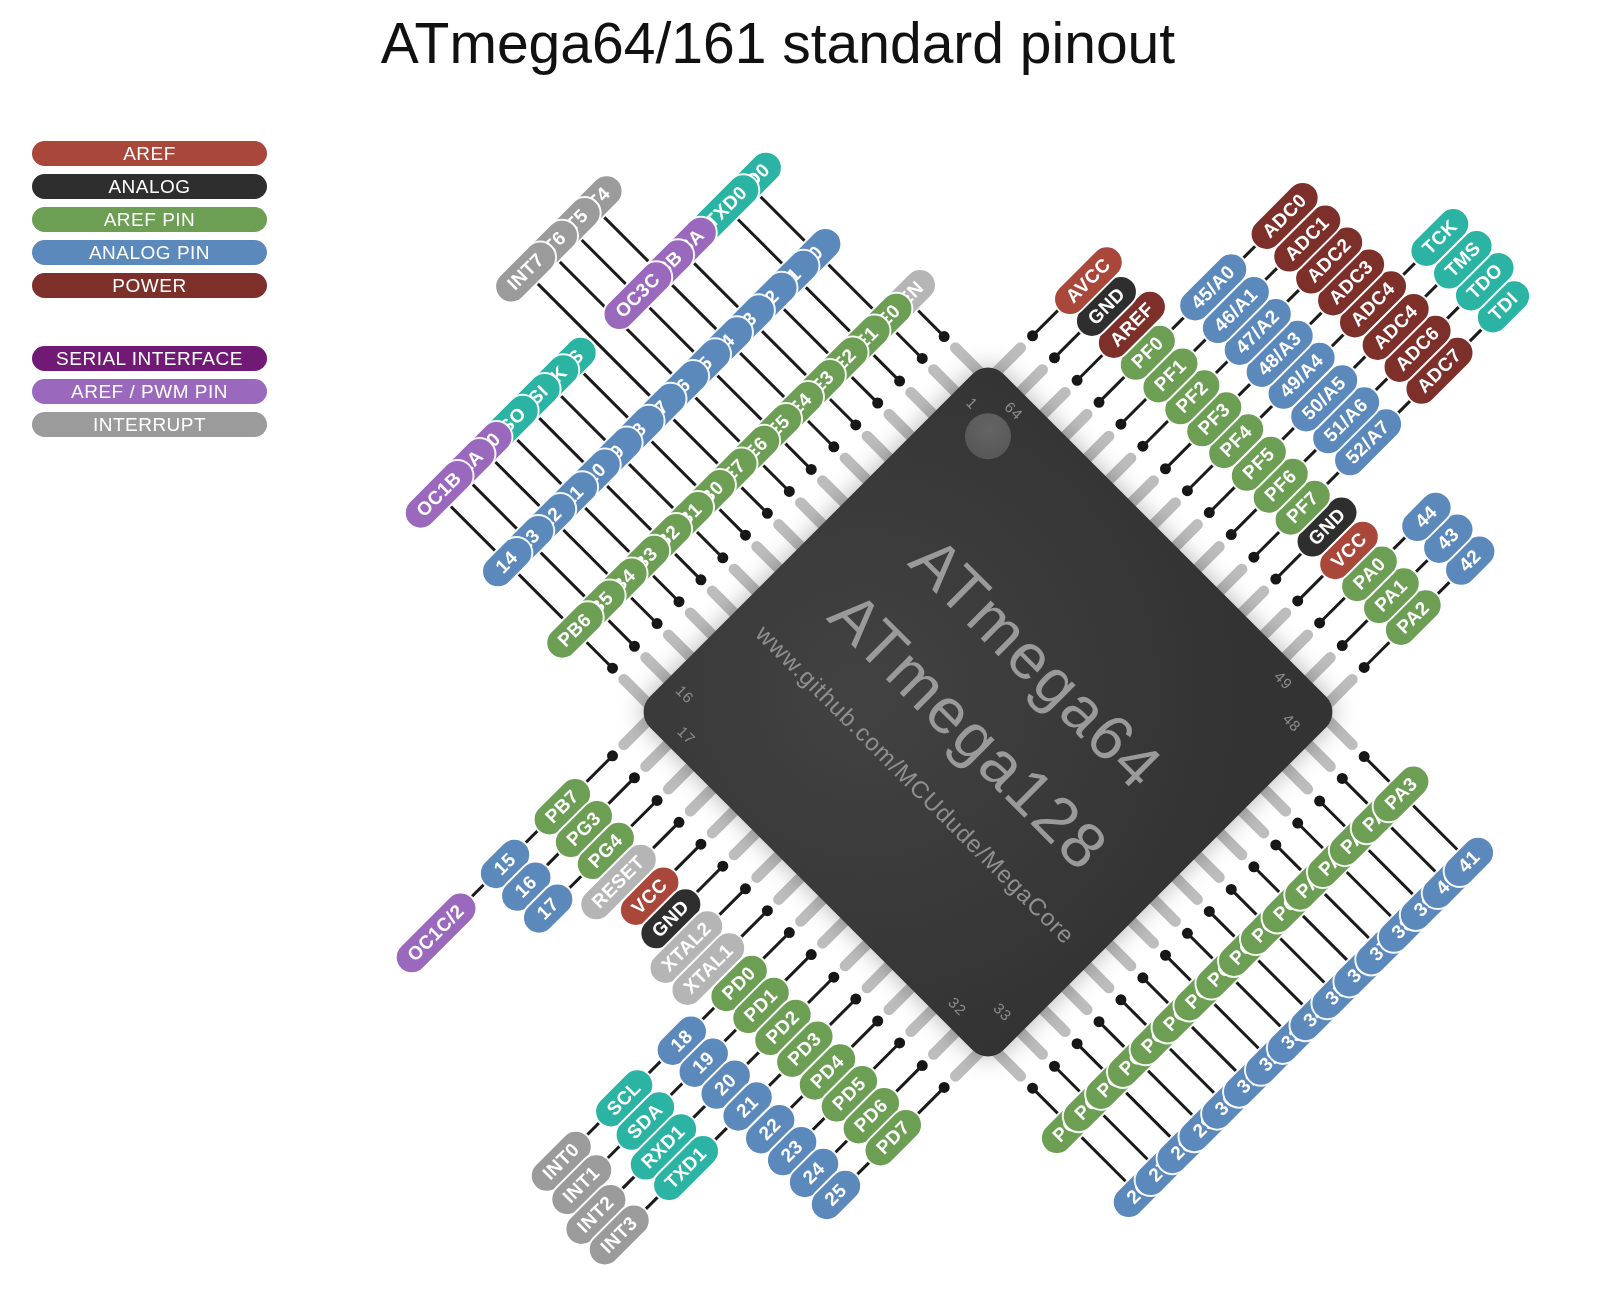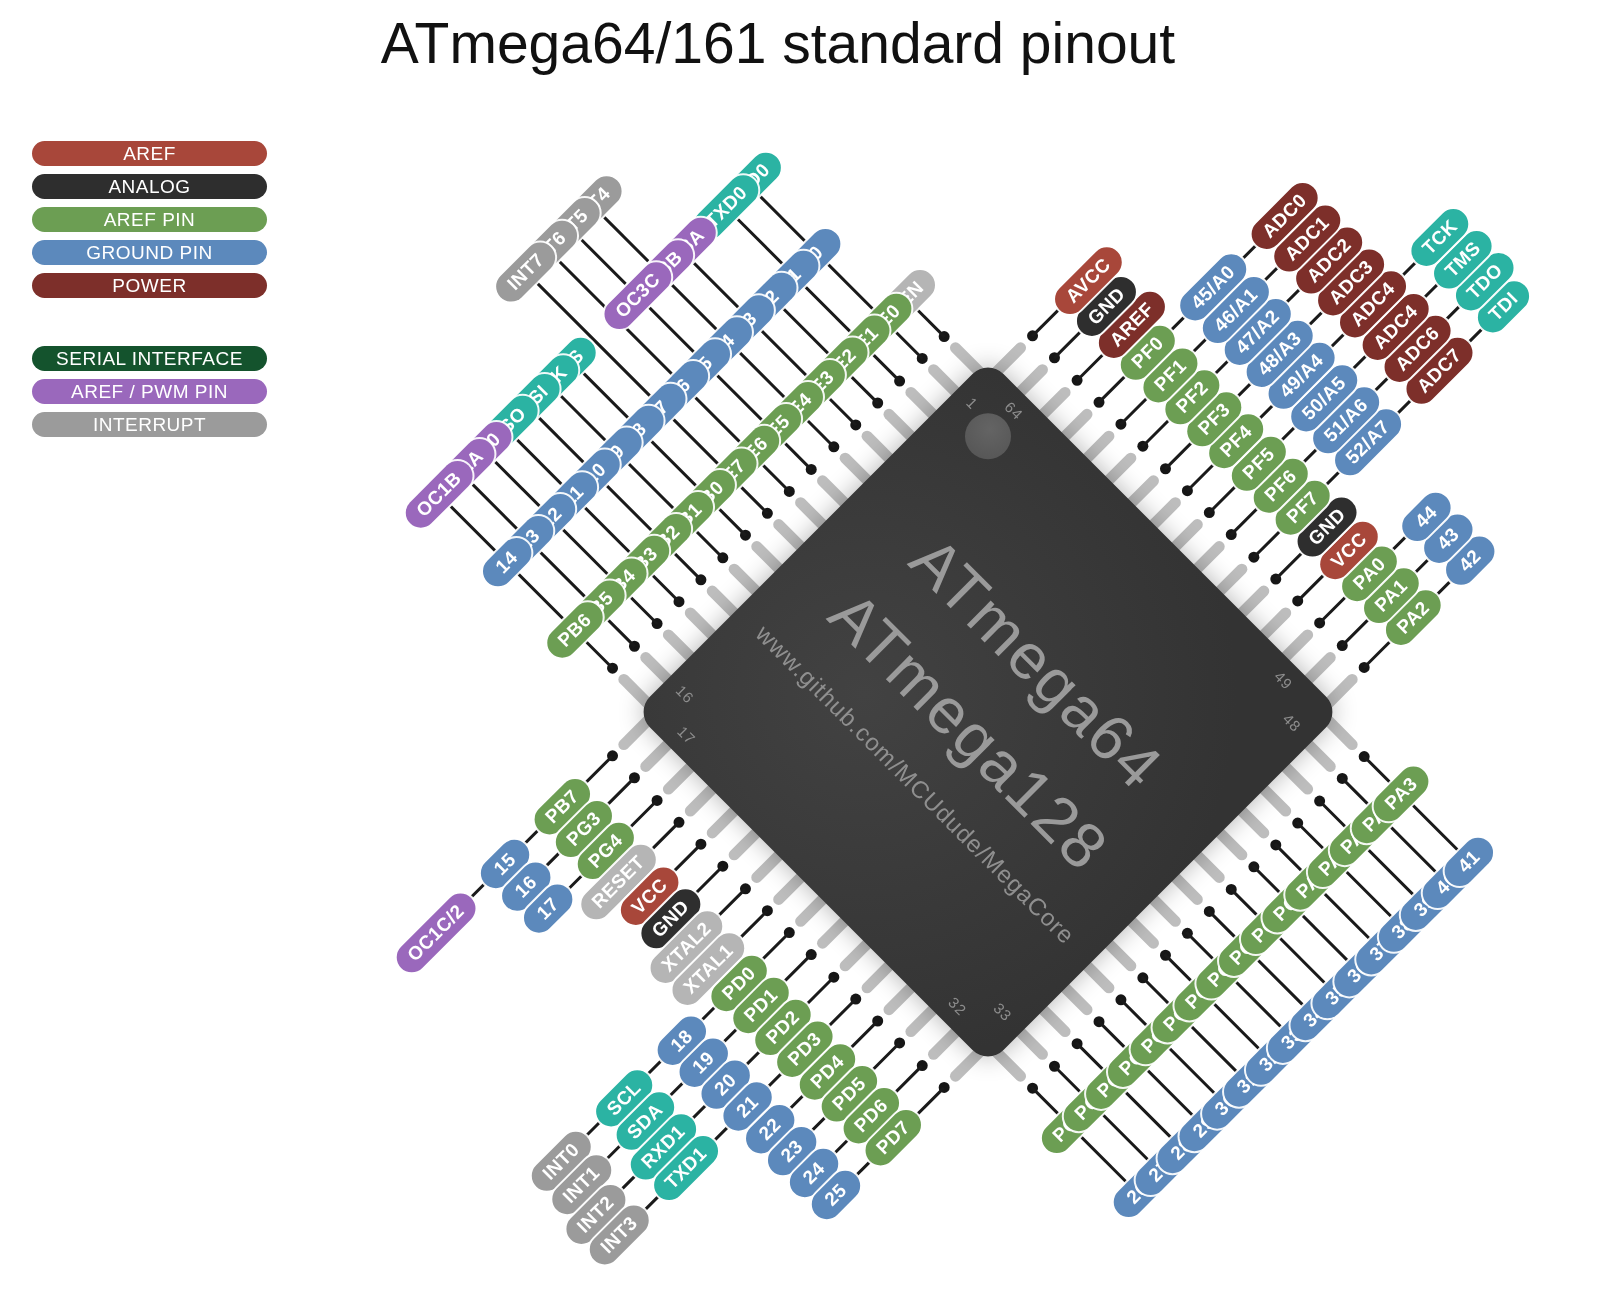--- a/index.html
+++ b/index.html
@@ -68,23 +68,23 @@
 </style>
 </head>
 <body>
 
 <div class="title">ATmega64/161 standard pinout</div>
 
 <div id="legend">
     <div class="lrow" style="background: rgb(168, 71, 58);">AREF</div>
     <div class="lrow" style="background: rgb(46, 46, 46);">ANALOG</div>
     <div class="lrow" style="background: rgb(108, 158, 83);">AREF PIN</div>
-    <div class="lrow" style="background: rgb(92, 137, 188);">GROUND PIN</div>
+    <div class="lrow" style="background: rgb(92, 137, 188);">ANALOG PIN</div>
     <div class="lrow" style="background: rgb(125, 47, 42);">POWER</div>
-    <div class="lrow" style="background: #14532d; margin-top: 48px;">SERIAL INTERFACE</div>
+    <div class="lrow" style="background: #701a75; margin-top: 48px;">SERIAL INTERFACE</div>
     <div class="lrow" style="background: rgb(154, 104, 188);">AREF / PWM PIN</div>
     <div class="lrow" style="background: rgb(155, 155, 155);">INTERRUPT</div>
   </div>
 
 <div id="frame">
   <div class="chip">
     <div class="chip-rot">
       <div class="dimple"></div>
       <span class="cnum cn1">1</span>
       <span class="cnum cn64">64</span>

